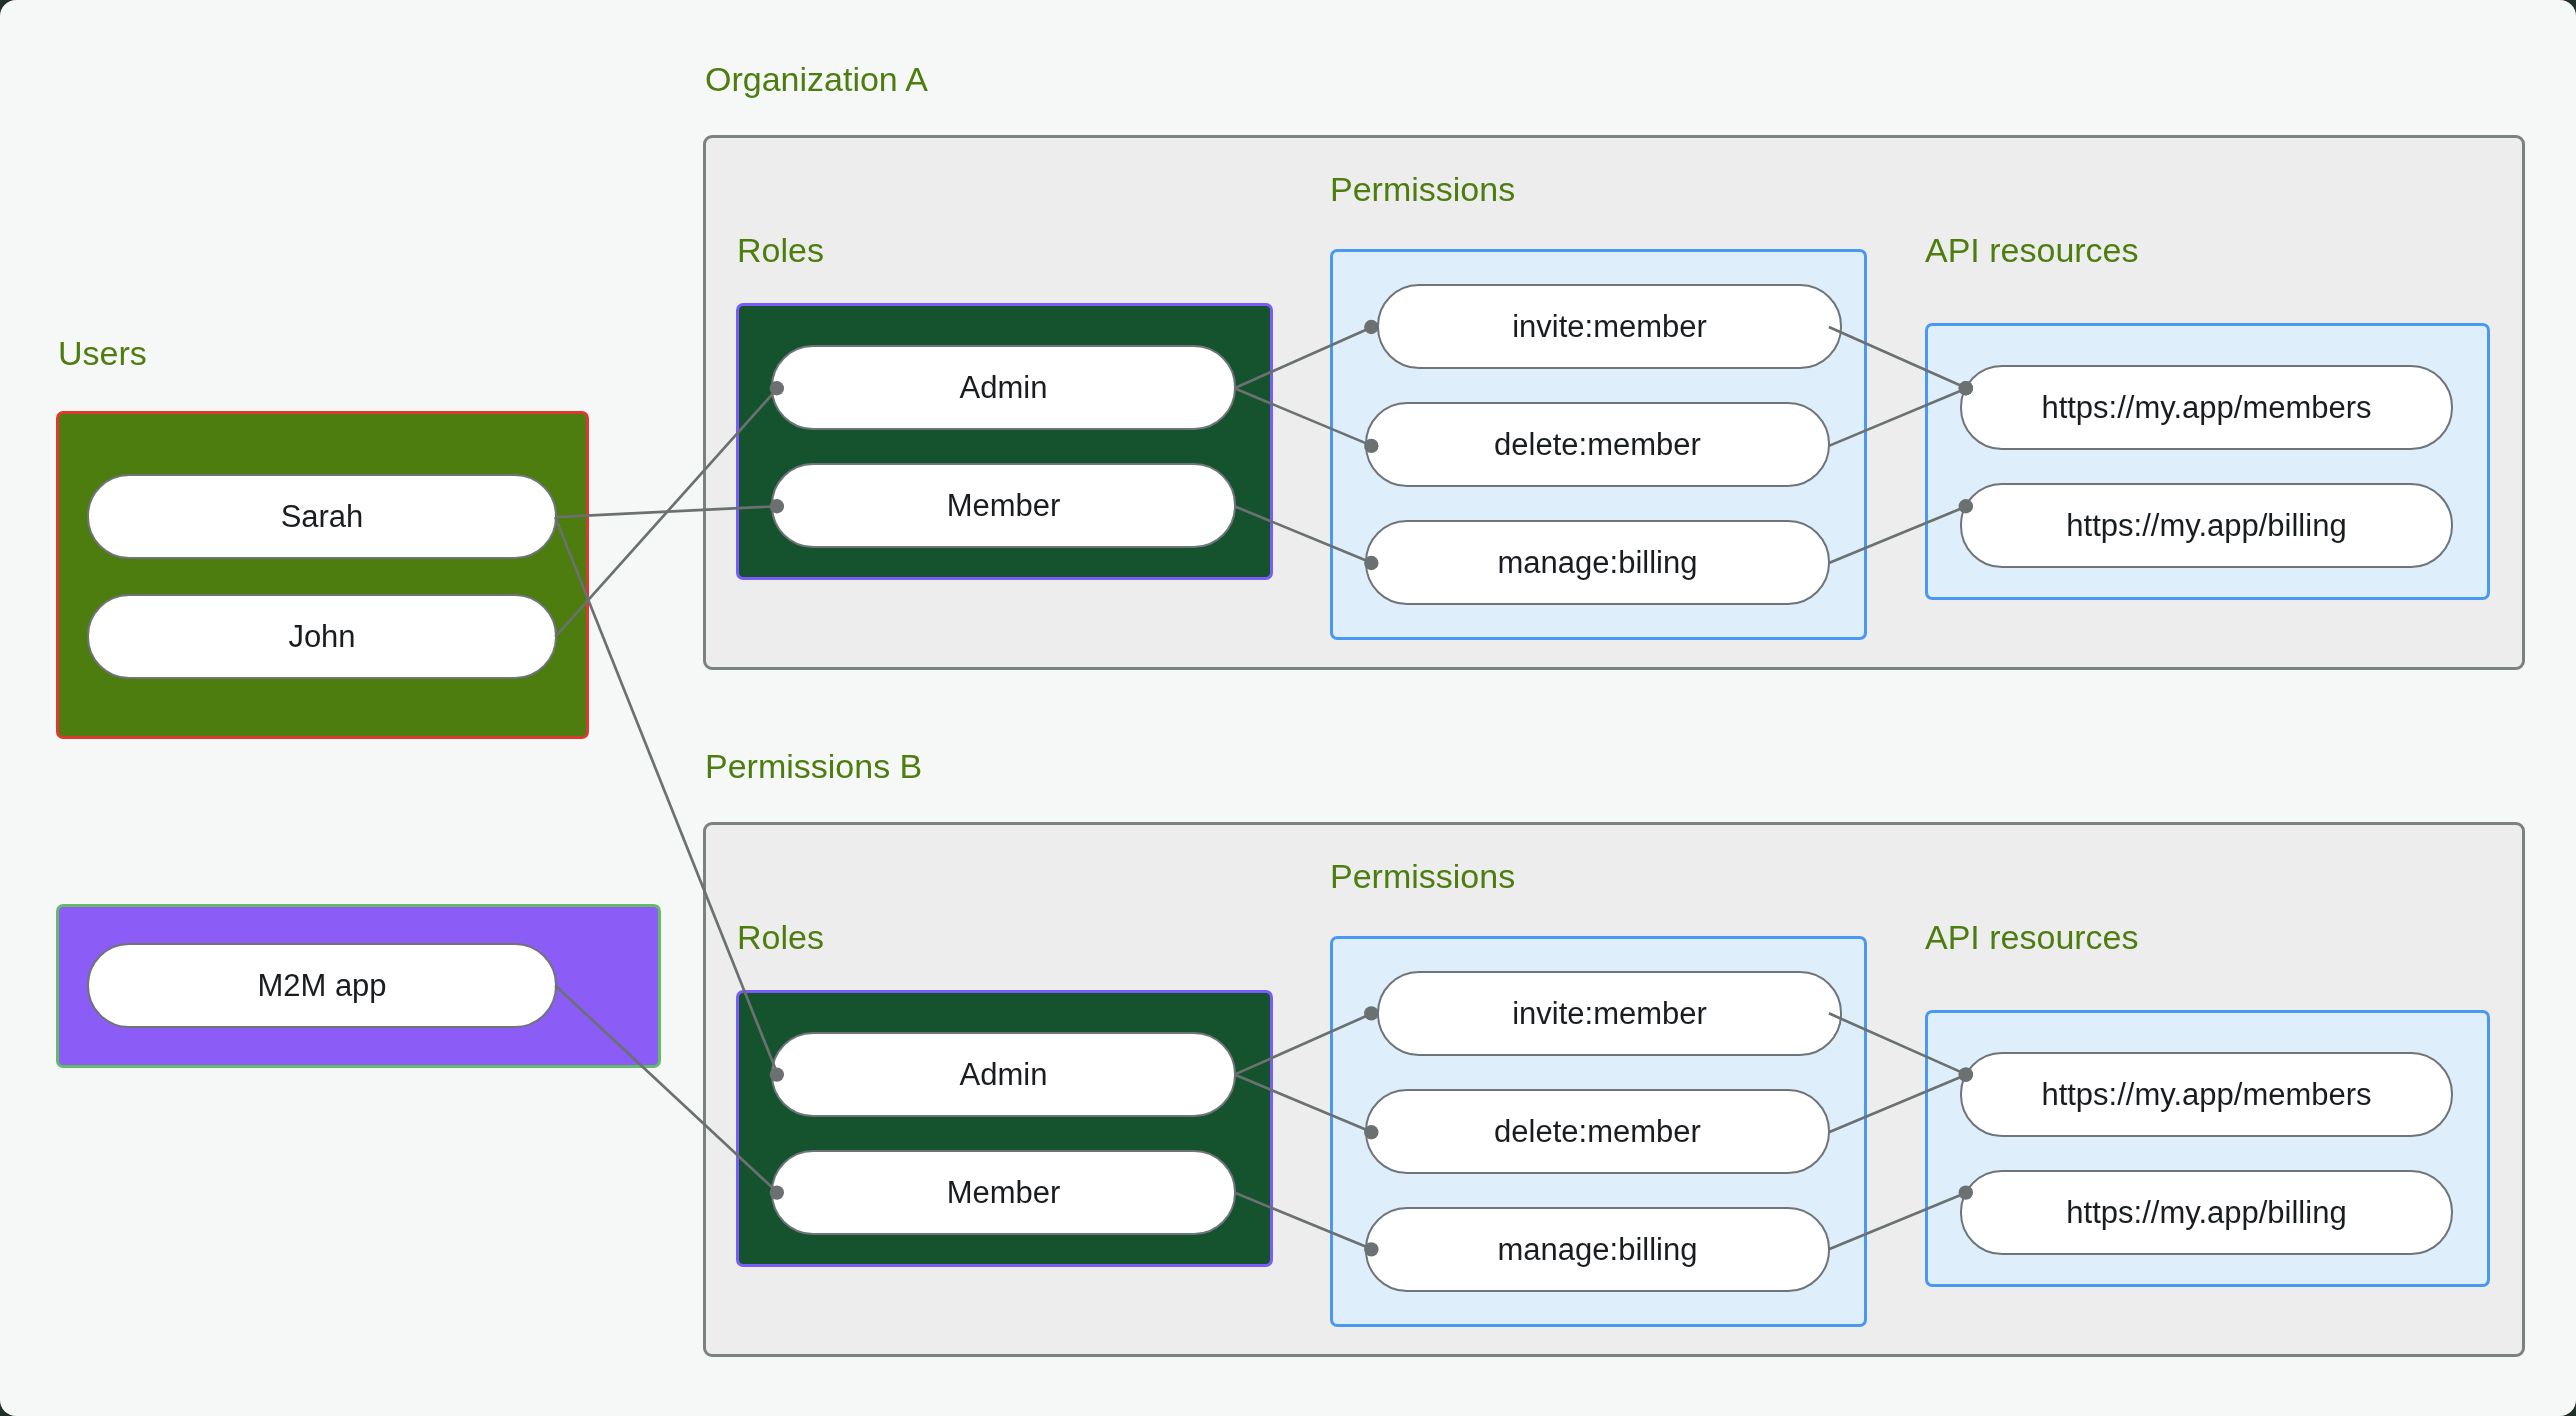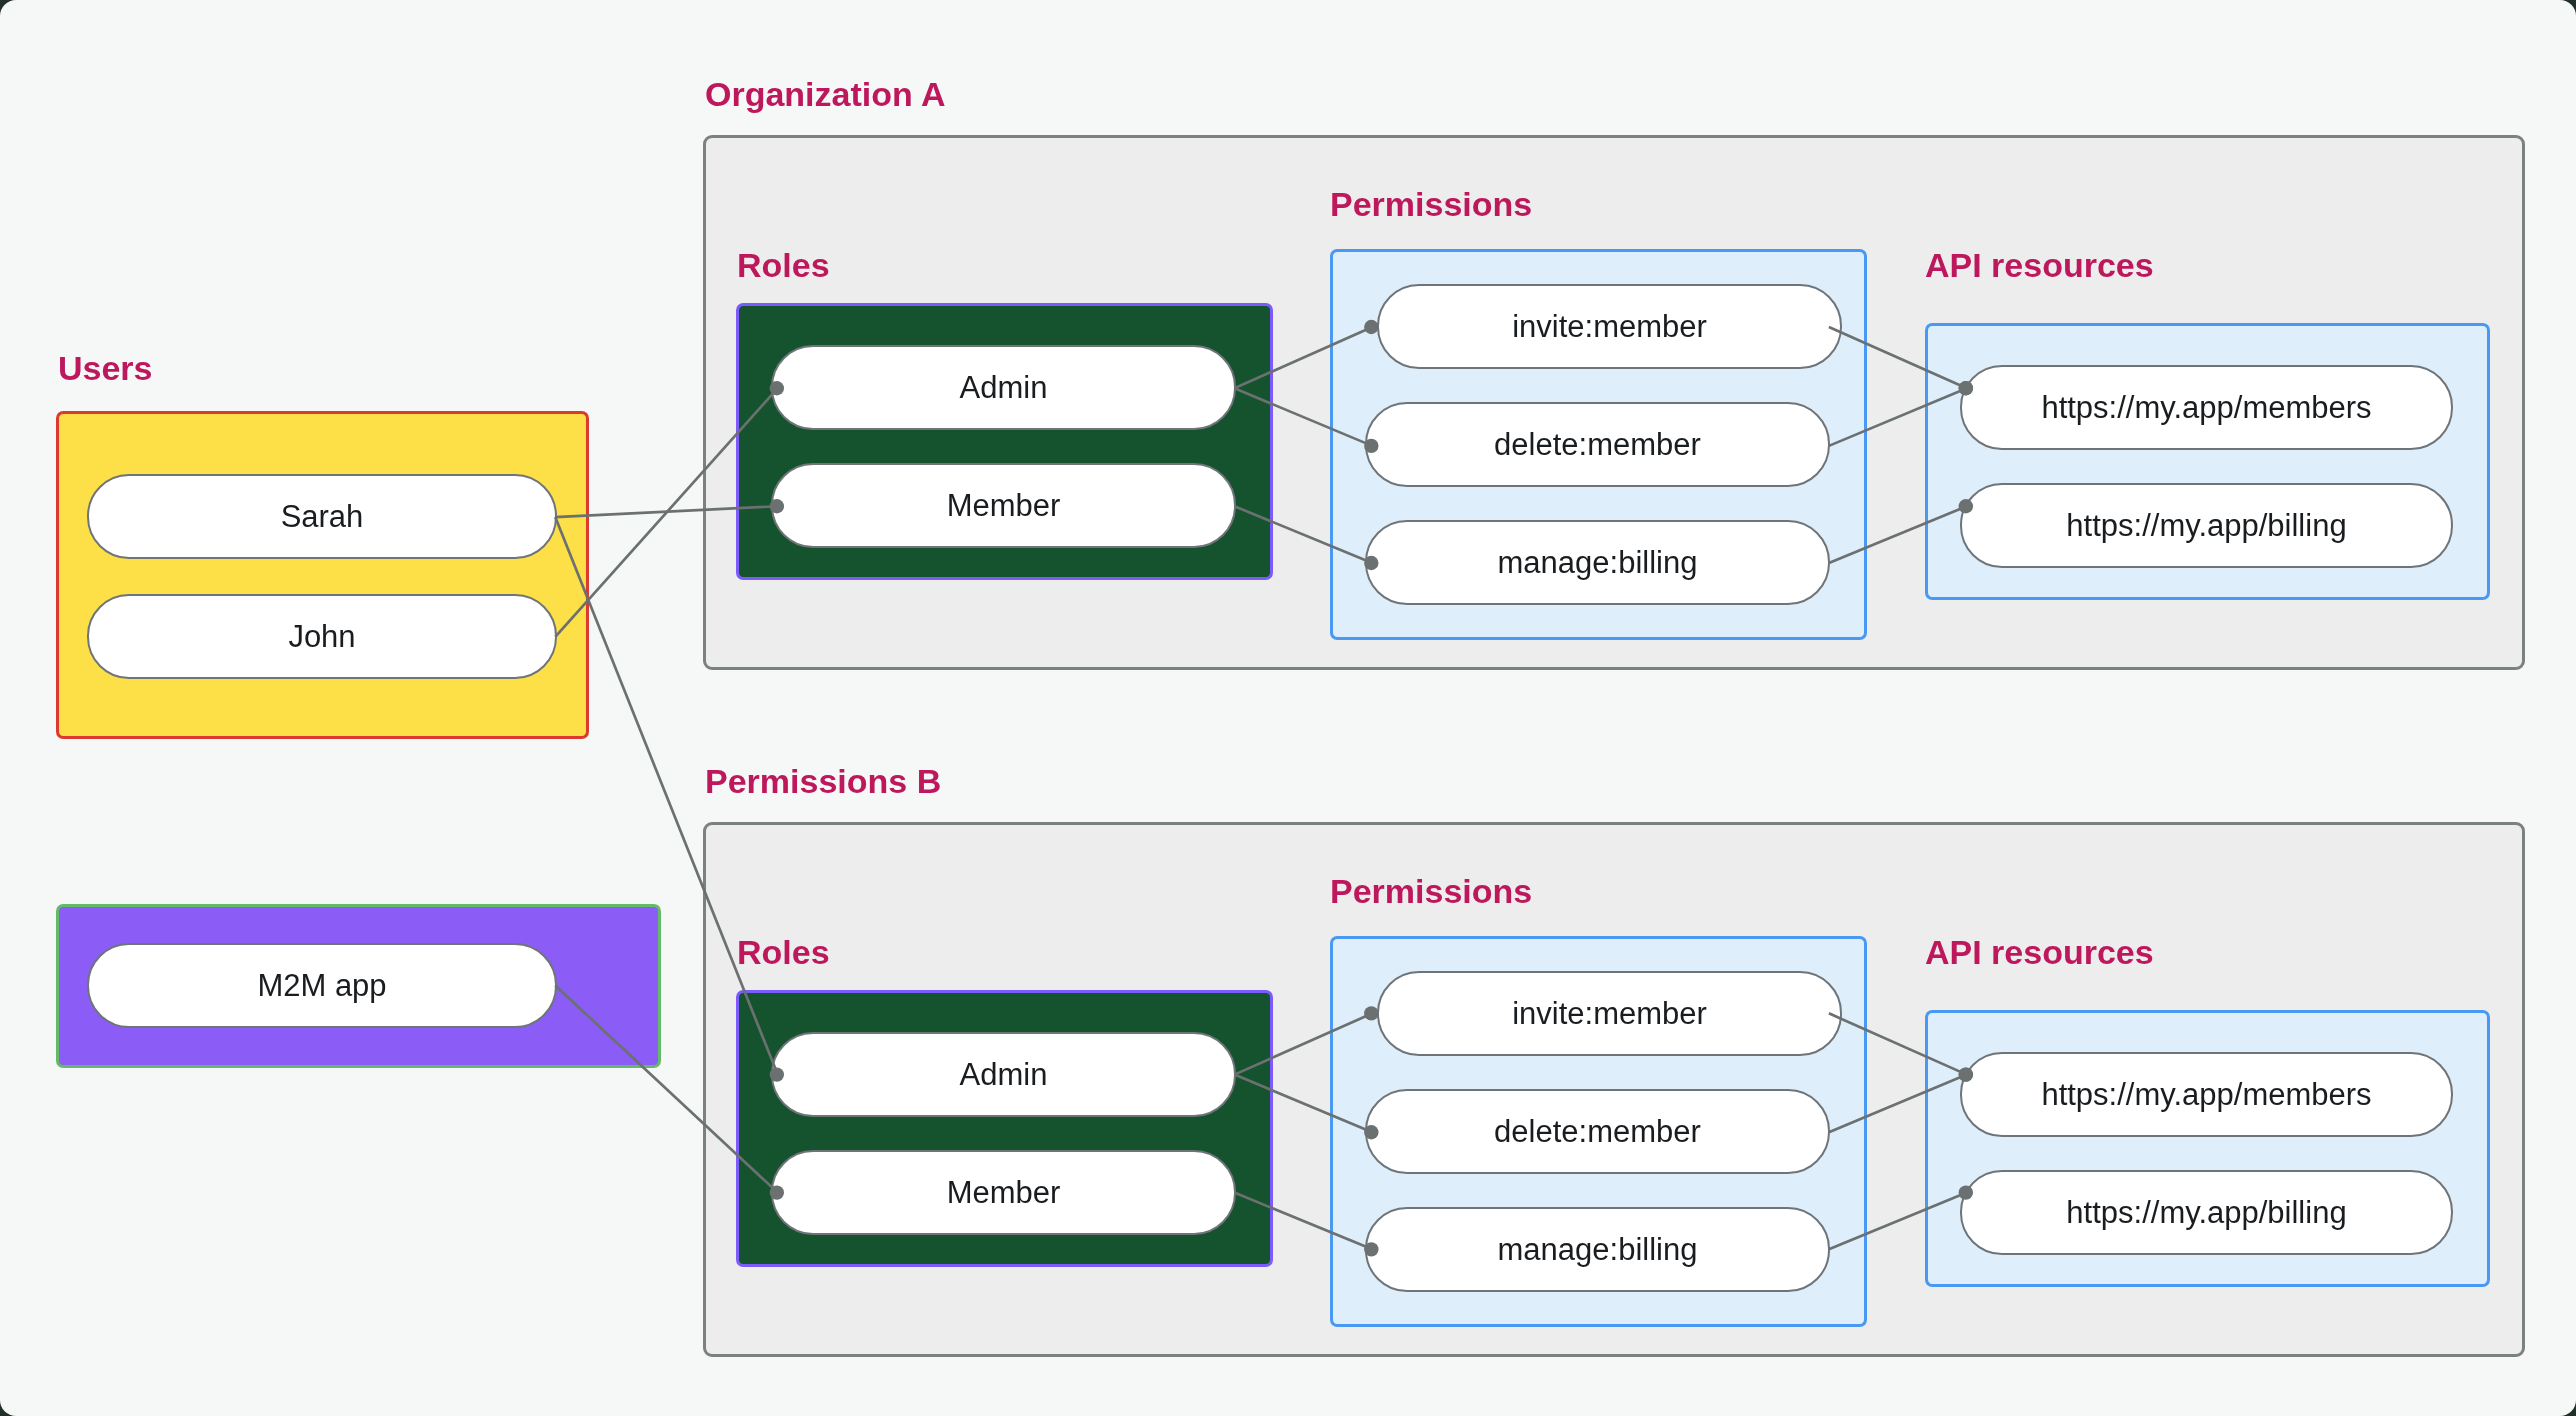--- a/index.html
+++ b/index.html
@@ -1,21 +1,21 @@
 <!DOCTYPE html>
 <html style="font-size:14.4px"><head>
 <meta charset="utf-8">
 <style>
   html,body{margin:0;padding:0;width:2576px;height:1416px;}
   body{font-family:"Liberation Sans", sans-serif;}
   .stage{position:relative;width:2576px;height:1416px;background:#22302a;}
   .canvas{position:absolute;inset:0;border-radius:16px;background:#f6f8f7;overflow:hidden;}
-  .label{position:absolute;font-size:34px;line-height:40px;font-weight:700;color:#be185d;white-space:nowrap;margin-top:15px;}
+  .label{position:absolute;font-size:34px;line-height:40px;font-weight:400;color:#4d7c0f;white-space:nowrap;}
   .box{position:absolute;box-sizing:border-box;border-radius:7.2px;}
-  .users-box{left:56px;top:411px;width:533px;height:328px;background:#fde047;border:3.6px solid #dc3a30;}
+  .users-box{left:56px;top:411px;width:533px;height:328px;background:#4d7c0f;border:3.6px solid #dc3a30;}
   .m2m-box{left:56px;top:904px;width:605px;height:164px;background:#8b5cf6;border:3.6px solid #65ba69;}
   .org-box{left:703px;width:1822px;height:535px;background:#ededee;border:3.6px solid #7b8080;border-radius:9px;}
   .org-a{top:135px;} .org-b{top:822px;}
   .users-label{left:58px;top:333px;}
   .m2m-label{left:58px;top:834px;}
   .org-title-a{left:705px;top:59px;}
   .org-title-b{left:705px;top:746px;}
   .org-roles-label{left:31px;top:92px;}
   .org-perms-label{left:624px;top:31px;}
   .org-api-label{left:1219px;top:92px;}

